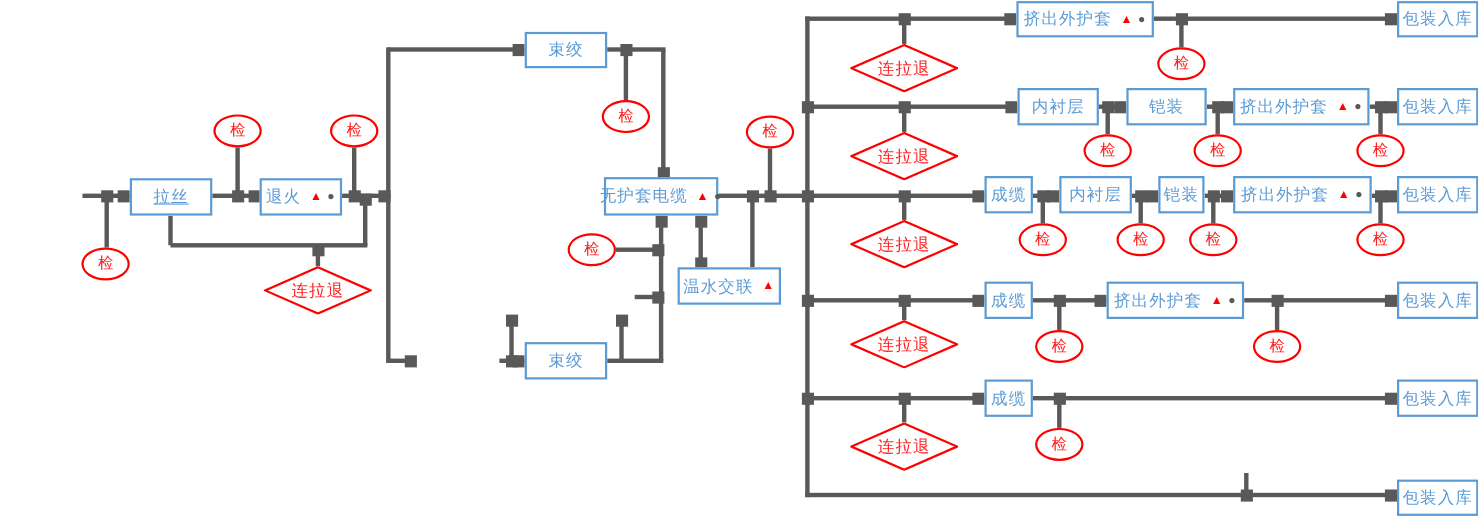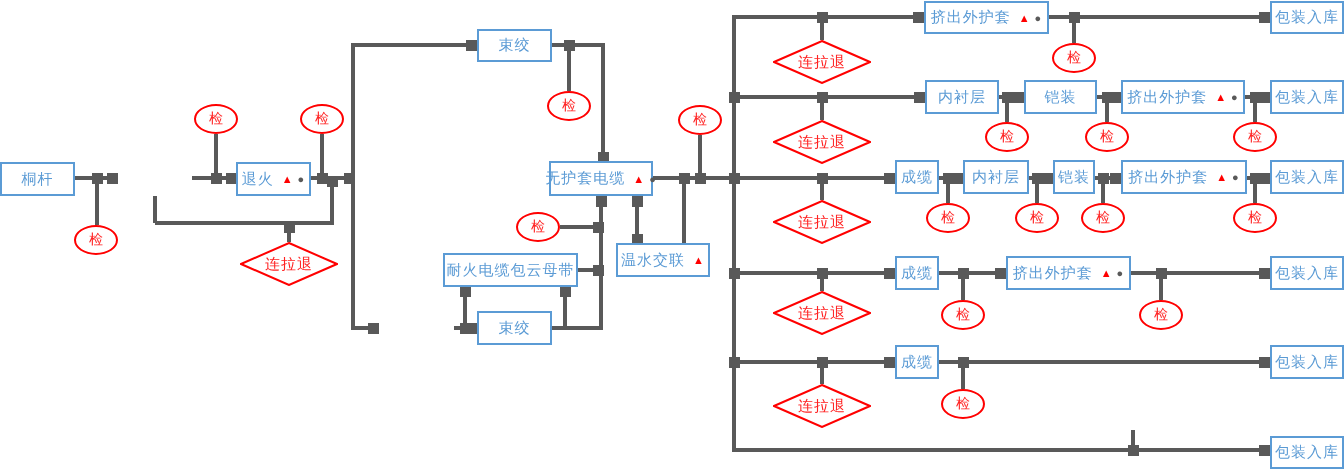--- a/index.html
+++ b/index.html
@@ -140,33 +140,30 @@
     <div class="conn" style="left: 958px; top: 268px;"></div>
     <div class="conn" style="left: 995px; top: 268px;"></div>
     <div class="conn" style="left: 1156px; top: 268px;"></div>
     <div class="conn" style="left: 1259px; top: 268px;"></div>
     <div class="conn" style="left: 817px; top: 357px;"></div>
     <div class="conn" style="left: 884px; top: 357px;"></div>
     <div class="conn" style="left: 958px; top: 357px;"></div>
     <div class="conn" style="left: 1259px; top: 357px;"></div>
     <div class="conn" style="left: 1128px; top: 445px;"></div>
     <div class="conn" style="left: 1259px; top: 445px;"></div>
-    <div class="box" style="left: 0px; top: 162px; width: 75px; height: 34px;">
-      <span class="lbl">桐杆</span>
+    <div class="box u" style="left: 118px; top: 162px; width: 75px; height: 34px;">
+      <span class="lbl">拉丝</span>
     </div>
     <div class="box" style="left: 236px; top: 162px; width: 75px; height: 34px;">
       <span class="lbl">退火</span>
       <span class="tri">▲</span>
       <span class="dot">●</span>
     </div>
     <div class="box" style="left: 477px; top: 29px; width: 75px; height: 33px;">
       <span class="lbl">束绞</span>
-    </div>
-    <div class="box" style="left: 443px; top: 253px; width: 135px; height: 34px;">
-      <span class="lbl">耐火电缆包云母带</span>
     </div>
     <div class="box" style="left: 477px; top: 311px; width: 75px; height: 34px;">
       <span class="lbl">束绞</span>
     </div>
     <div class="box" style="left: 549px; top: 161px; width: 104px; height: 35px;">
       <span class="lbl">无护套电缆</span>
       <span class="tri">▲</span>
       <span class="dot">●</span>
     </div>
     <div class="box" style="left: 616px; top: 243px; width: 94px; height: 34px;">

